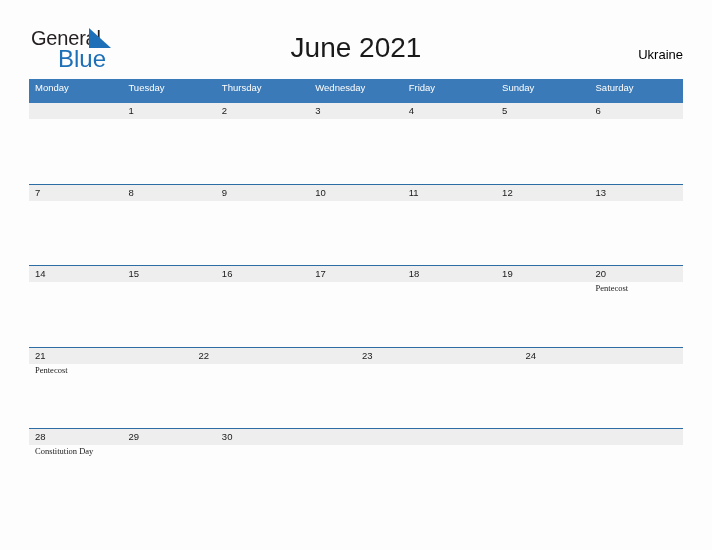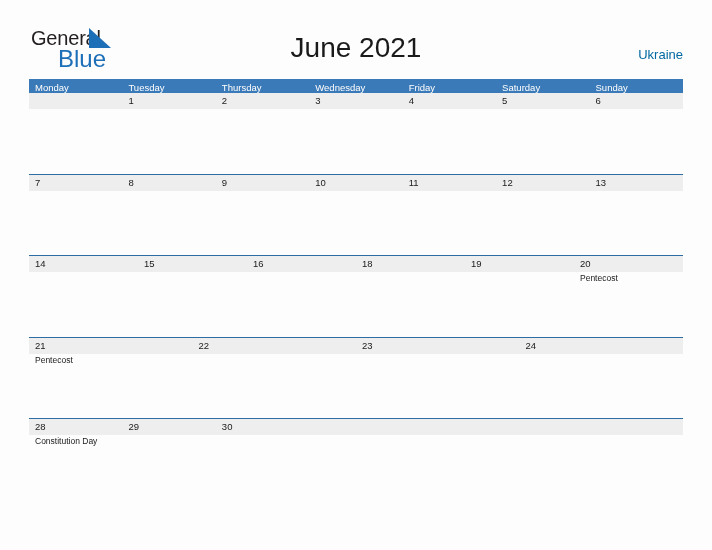--- a/index.html
+++ b/index.html
@@ -77,36 +77,36 @@
     color: #1a1a1a;
     font-weight: normal;
     letter-spacing: 0px;
   }
 
   .country {
     position: absolute;
     right: 29px;
     top: 47px;
     font-size: 13px;
-    color: #0369a1;
+    color: #000000;
     white-space: nowrap;
   }
 
   
   .calendar {
     position: absolute;
     left: 29px;
     top: 79px;
     width: 654px;
   }
 
   .weekdays {
     display: flex;
     background: #3b7ab8;
-    height: 14px;
+    height: 24px;
     justify-content: space-between;
   }
   .weekday {
     flex: 1 1 0;
     color: #ffffff;
     font-size: 9.5px;
     line-height: 17px;
     padding-left: 6px;
     box-sizing: border-box;
     white-space: nowrap;
@@ -146,20 +146,21 @@
   .daynum {
     position: relative;
     font-size: 9.5px;
     line-height: 16px;
     color: #1a1a1a;
     height: 16px;
   }
   .events {
     position: relative;
     padding-top: 1px;
+    font-family: Liberation Serif, serif;
   }
   .event {
     font-size: 8.5px;
     line-height: 11px;
     color: #1a1a1a;
     white-space: nowrap;
   }
   .cell.empty .daynum { color: transparent; }
 </style>
 </head>
@@ -186,22 +187,22 @@
   </div>
 
   <div class="calendar">
 
     <div class="weekdays">
       <div class="weekday">Monday</div>
       <div class="weekday">Tuesday</div>
       <div class="weekday">Thursday</div>
       <div class="weekday">Wednesday</div>
       <div class="weekday">Friday</div>
+      <div class="weekday">Sunday</div>
       <div class="weekday">Saturday</div>
-      <div class="weekday">Sunday</div>
     </div>
 
     <div id="weeks-container">
         <div class="week">
           <div class="week-band"></div>
           <div class="week-cells">
             <div class="cell empty">
               <div class="daynum"></div>
             </div>
             <div class="cell">
@@ -254,20 +255,23 @@
           <div class="week-band"></div>
           <div class="week-cells">
             <div class="cell">
               <div class="daynum">14</div>
             </div>
             <div class="cell">
               <div class="daynum">15</div>
             </div>
             <div class="cell">
               <div class="daynum">16</div>
+            </div>
+            <div class="cell">
+              <div class="daynum">17</div>
             </div>
             <div class="cell">
               <div class="daynum">18</div>
             </div>
             <div class="cell">
               <div class="daynum">19</div>
             </div>
             <div class="cell">
               <div class="daynum">20</div>
               <div class="events">

